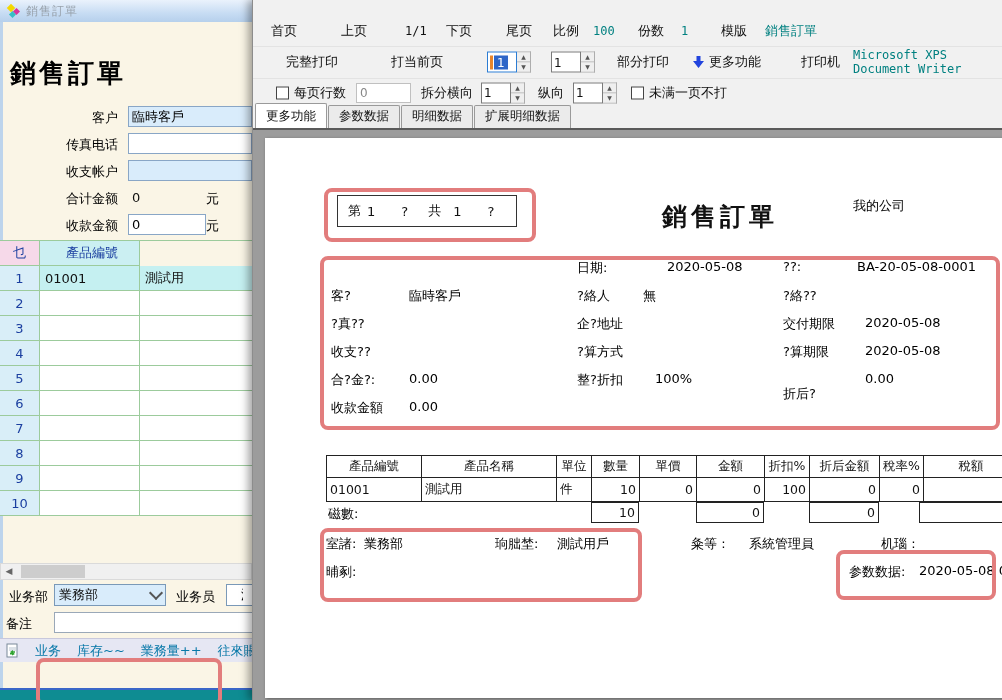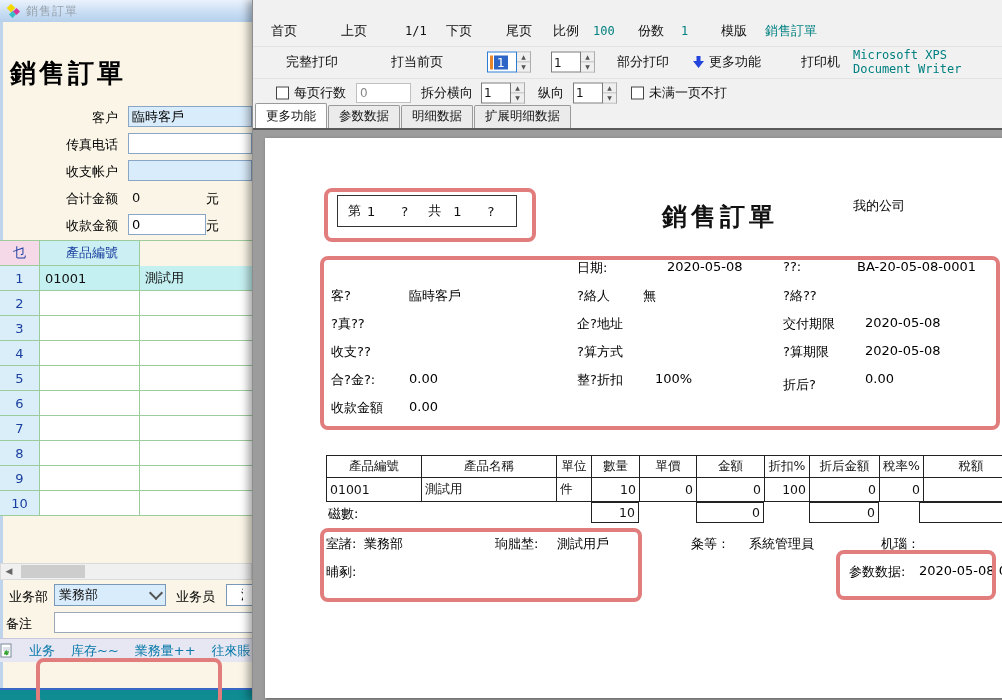--- a/index.html
+++ b/index.html
@@ -38,21 +38,21 @@
   #hscroll{position:absolute;left:0;top:563px;right:6px;height:17px;background:#F0F0F0;border:1px solid #DADADA;box-sizing:border-box}
   #hscroll .arr{position:absolute;left:0;top:0;width:16px;height:15px;background:#F0F0F0;color:#666;font-size:9px;line-height:15px;text-align:center}
   #hscroll .thumb{position:absolute;left:20px;top:1px;width:64px;height:13px;background:#CDCDCD}
 
   
   .b-label{position:absolute;color:#000}
   #dept-select{position:absolute;left:54px;top:584px;width:112px;height:22px;border:1px solid #7A99B8;background:#D9ECFB;box-sizing:border-box;display:flex;align-items:center;justify-content:space-between;padding:0 4px}
   #dept-select .chev{width:8px;height:8px;border-right:2px solid #555;border-bottom:2px solid #555;transform:rotate(45deg);margin-top:-4px}
   #salesman-input{position:absolute;left:226px;top:584px;width:32px;height:22px;border:1px solid #7A99B8;background:#fff;box-sizing:border-box;font-size:13px;padding:1px 14px;font-family:inherit}
   #note-input{position:absolute;left:54px;top:612px;width:200px;height:21px;border:1px solid #9AA8B8;background:#fff;box-sizing:border-box;font-family:inherit}
-  #lw-tabs{position:absolute;left:0;top:638px;right:0;height:24px;background:#E6E7F3;border-top:1px solid #C8C8DC;display:flex;align-items:center;gap:16px;box-sizing:border-box}
+  #lw-tabs{position:absolute;left:0;top:638px;right:0;height:24px;background:#E6E7F3;border-top:1px solid #C8C8DC;display:flex;align-items:center;gap:16px;padding-left:6px;box-sizing:border-box}
   .lw-tab{color:#0778A8}
   #lw-status{position:absolute;left:0;top:662px;right:0;height:26px;background:#F0F0F0;display:flex;align-items:center;padding-left:6px;box-sizing:border-box;font-size:12.5px}
   #teal-bar{position:absolute;left:0;top:688px;width:252px;height:12px;background:#0E8C92;border-top:2px solid #3A66C8;box-sizing:border-box}
 
   
   #pw{position:absolute;left:252px;top:0;width:750px;height:700px;background:#F1F1F1;z-index:10;
       border-left:1px solid #8C8C8C;box-shadow:-4px 0 8px rgba(0,0,0,.35)}
   #pw-titlebar{position:absolute;left:0;top:0;right:0;height:15px;background:#F7F7F7;display:flex;align-items:center;gap:4px;padding-left:5px;box-sizing:border-box}
   #pw-title{font-size:11.5px;color:#2E6E6E}
   .pv-row{position:absolute;left:0;right:0;border-bottom:1px solid #E3E3E3}
@@ -327,21 +327,21 @@
 
         <span class="rp" style="left:66px;top:205px">收支??</span>
         <span class="rp" style="left:312px;top:205px">?算方式</span>
         <span class="rp" style="left:518px;top:205px">?算期限</span>
         <span class="rp" style="left:600px;top:205px">2020-05-08</span>
 
         <span class="rp" style="left:66px;top:233px">合?金?:</span>
         <span class="rp" style="left:144px;top:233px">0.00</span>
         <span class="rp" style="left:312px;top:233px">整?折扣</span>
         <span class="rp" style="left:390px;top:233px">100%</span>
-        <span class="rp" style="left:518px;top:238px">折后?</span>
+        <span class="rp" style="left:518px;top:247px">折后?</span>
         <span class="rp" style="left:600px;top:233px">0.00</span>
 
         <span class="rp" style="left:66px;top:261px">收款金額</span>
         <span class="rp" style="left:144px;top:261px">0.00</span>
 
         <table id="rp-table">
           <colgroup>
             <col style="width:95px">
               <col style="width:135px">
               <col style="width:35px">

